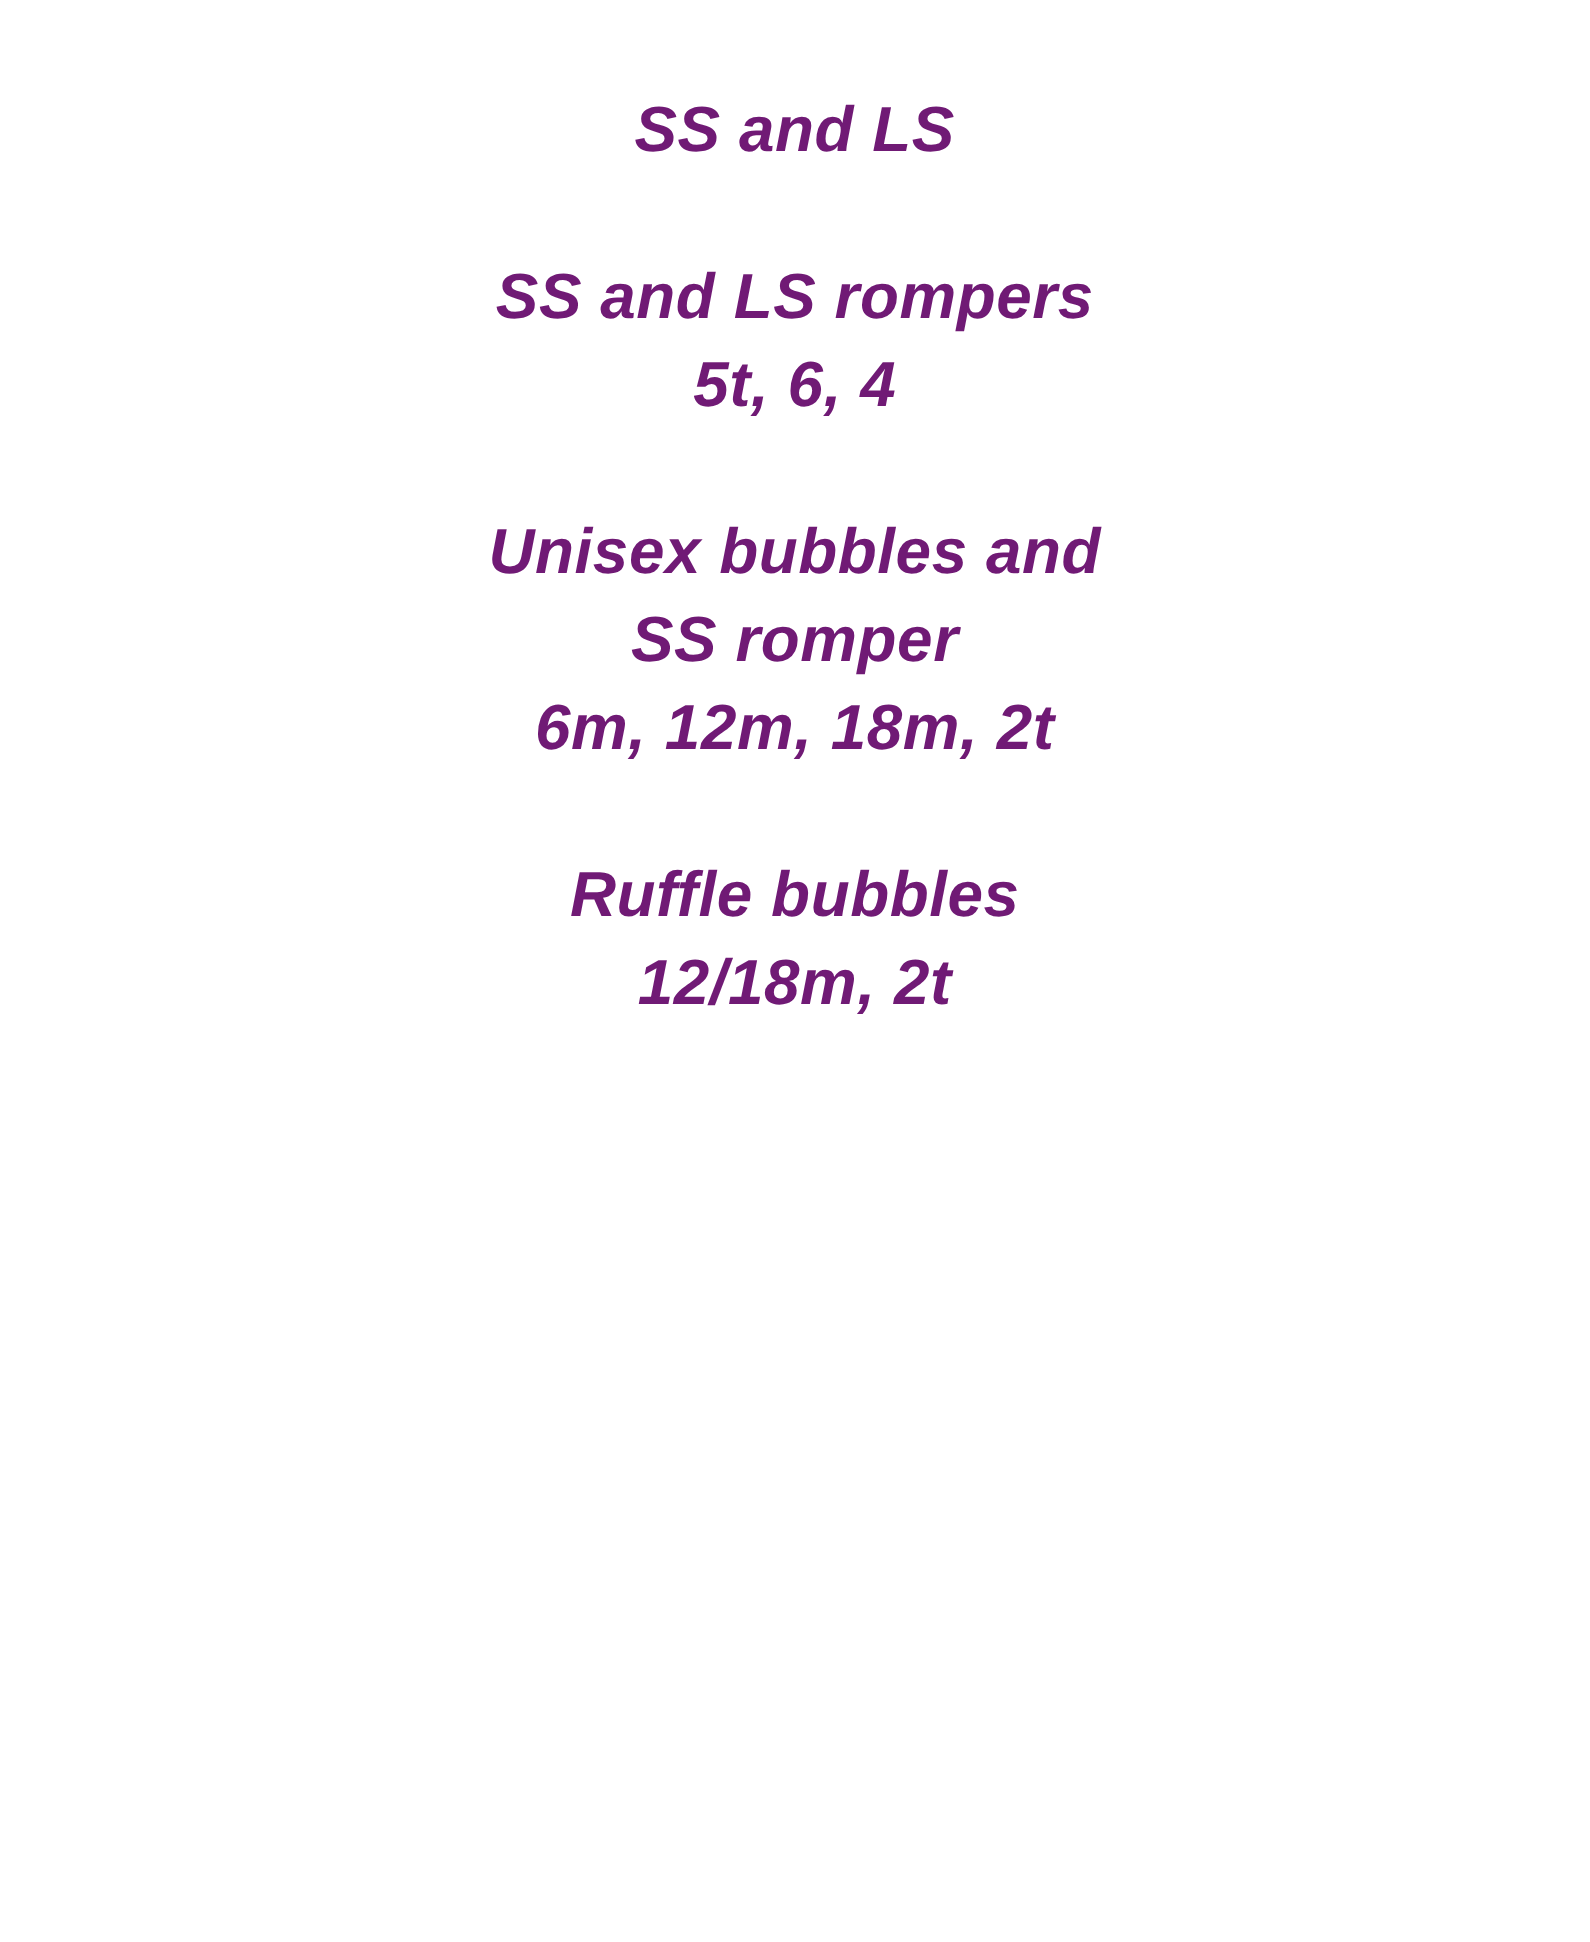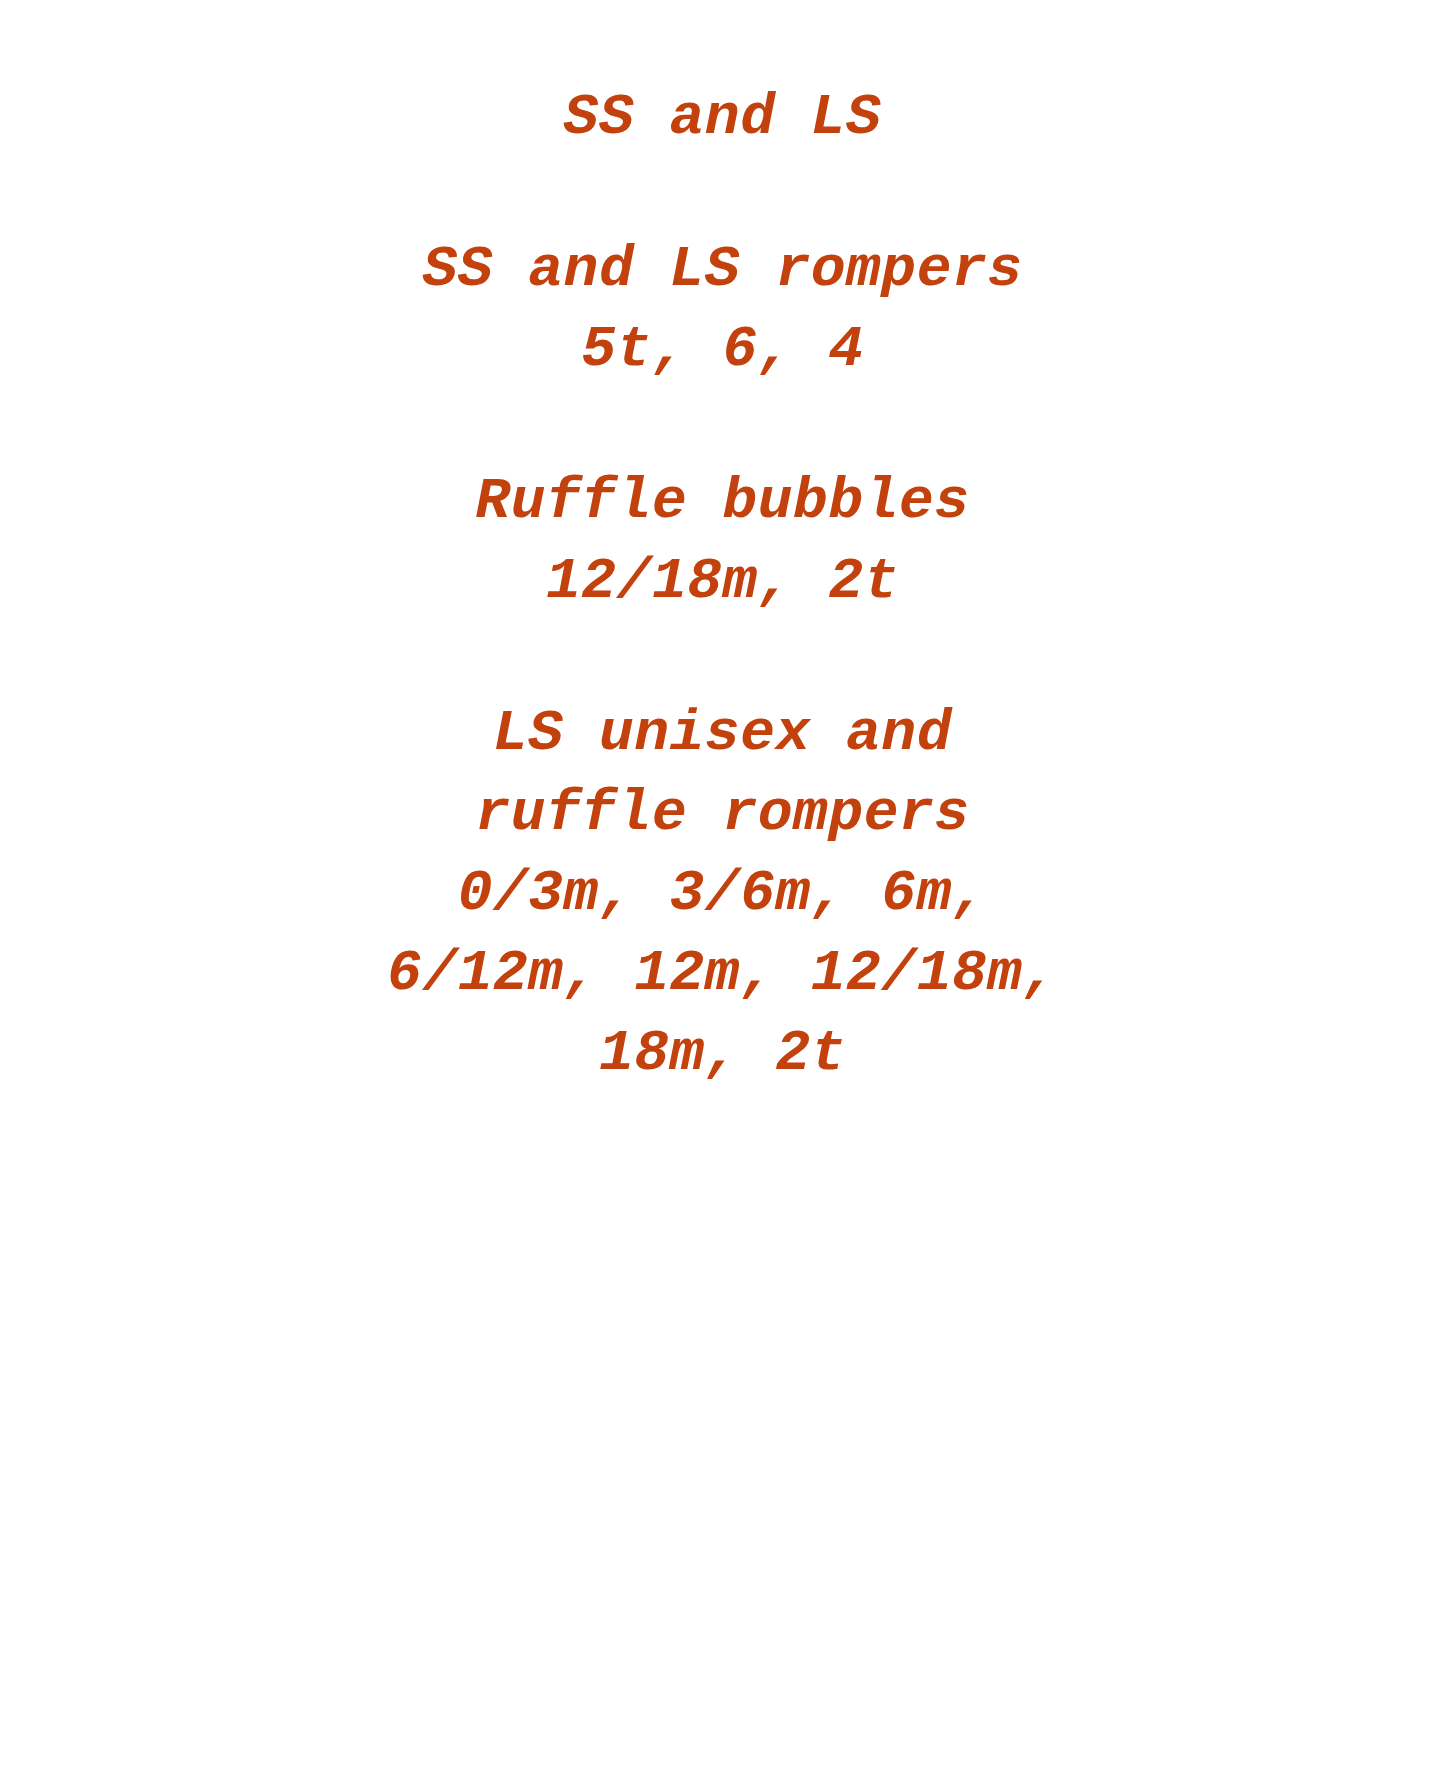--- a/index.html
+++ b/index.html
@@ -21,52 +21,50 @@
     flex-direction: column;
     align-items: center;
   }
   .chart-section {
     display: flex;
     flex-direction: column;
     align-items: center;
     margin-bottom: 72px;
   }
   .chart-line {
-    font-family: Liberation Mono, monospace;
+    font-family: Liberation Sans, sans-serif;
     font-style: italic;
     font-weight: 700;
     font-size: 58px;
     line-height: 80px;
-    color: #c2410c;
+    color: #701a75;
     text-align: center;
     white-space: nowrap;
     letter-spacing: 0.5px;
   }
 </style>
 </head>
 <body>
 
 <div class="size-chart">
 
   <div class="chart-section">
     <div class="chart-line">SS and LS</div>
   </div>
 
   <div class="chart-section">
     <div class="chart-line">SS and LS rompers</div>
     <div class="chart-line">5t, 6, 4</div>
   </div>
 
+  <div class="chart-section">
+    <div class="chart-line">Unisex bubbles and</div>
+    <div class="chart-line">SS romper</div>
+    <div class="chart-line">6m, 12m, 18m, 2t</div>
+  </div>
 
   <div class="chart-section">
     <div class="chart-line">Ruffle bubbles</div>
     <div class="chart-line">12/18m, 2t</div>
   </div>
 
-  <div class="chart-section">
-    <div class="chart-line">LS unisex and</div>
-    <div class="chart-line">ruffle rompers</div>
-    <div class="chart-line">0/3m, 3/6m, 6m,</div>
-    <div class="chart-line">6/12m, 12m, 12/18m,</div>
-    <div class="chart-line">18m, 2t</div>
-  </div>
 
 </div>
 
 </body></html>

